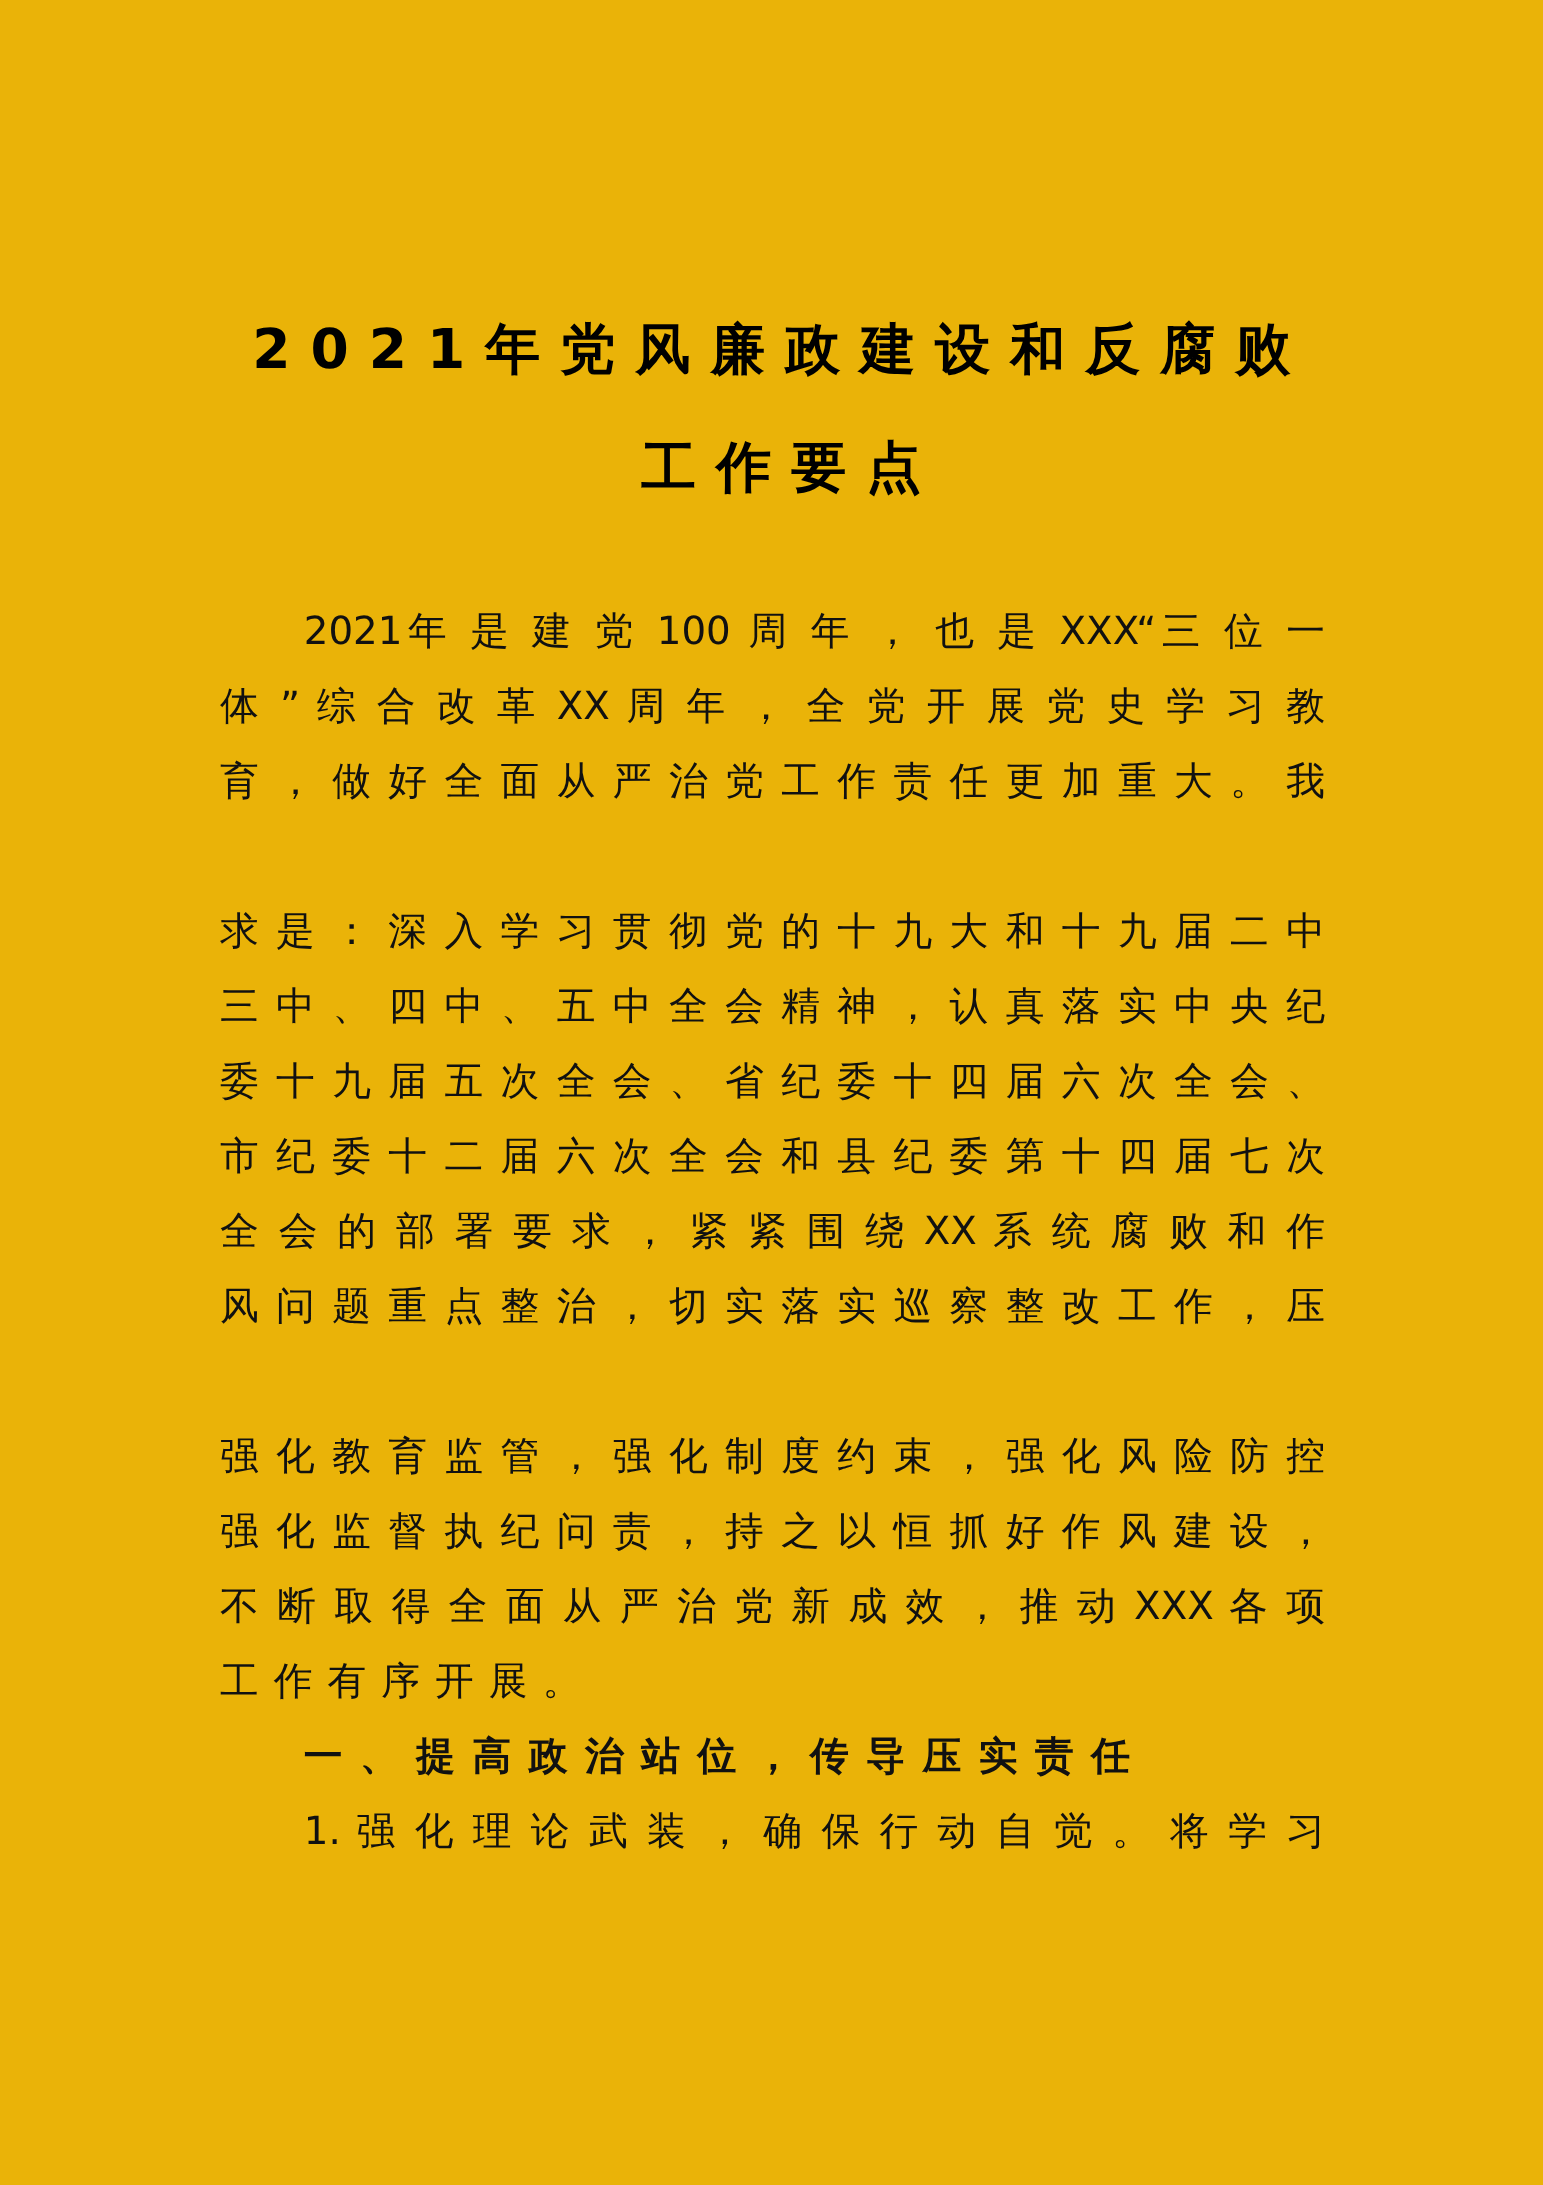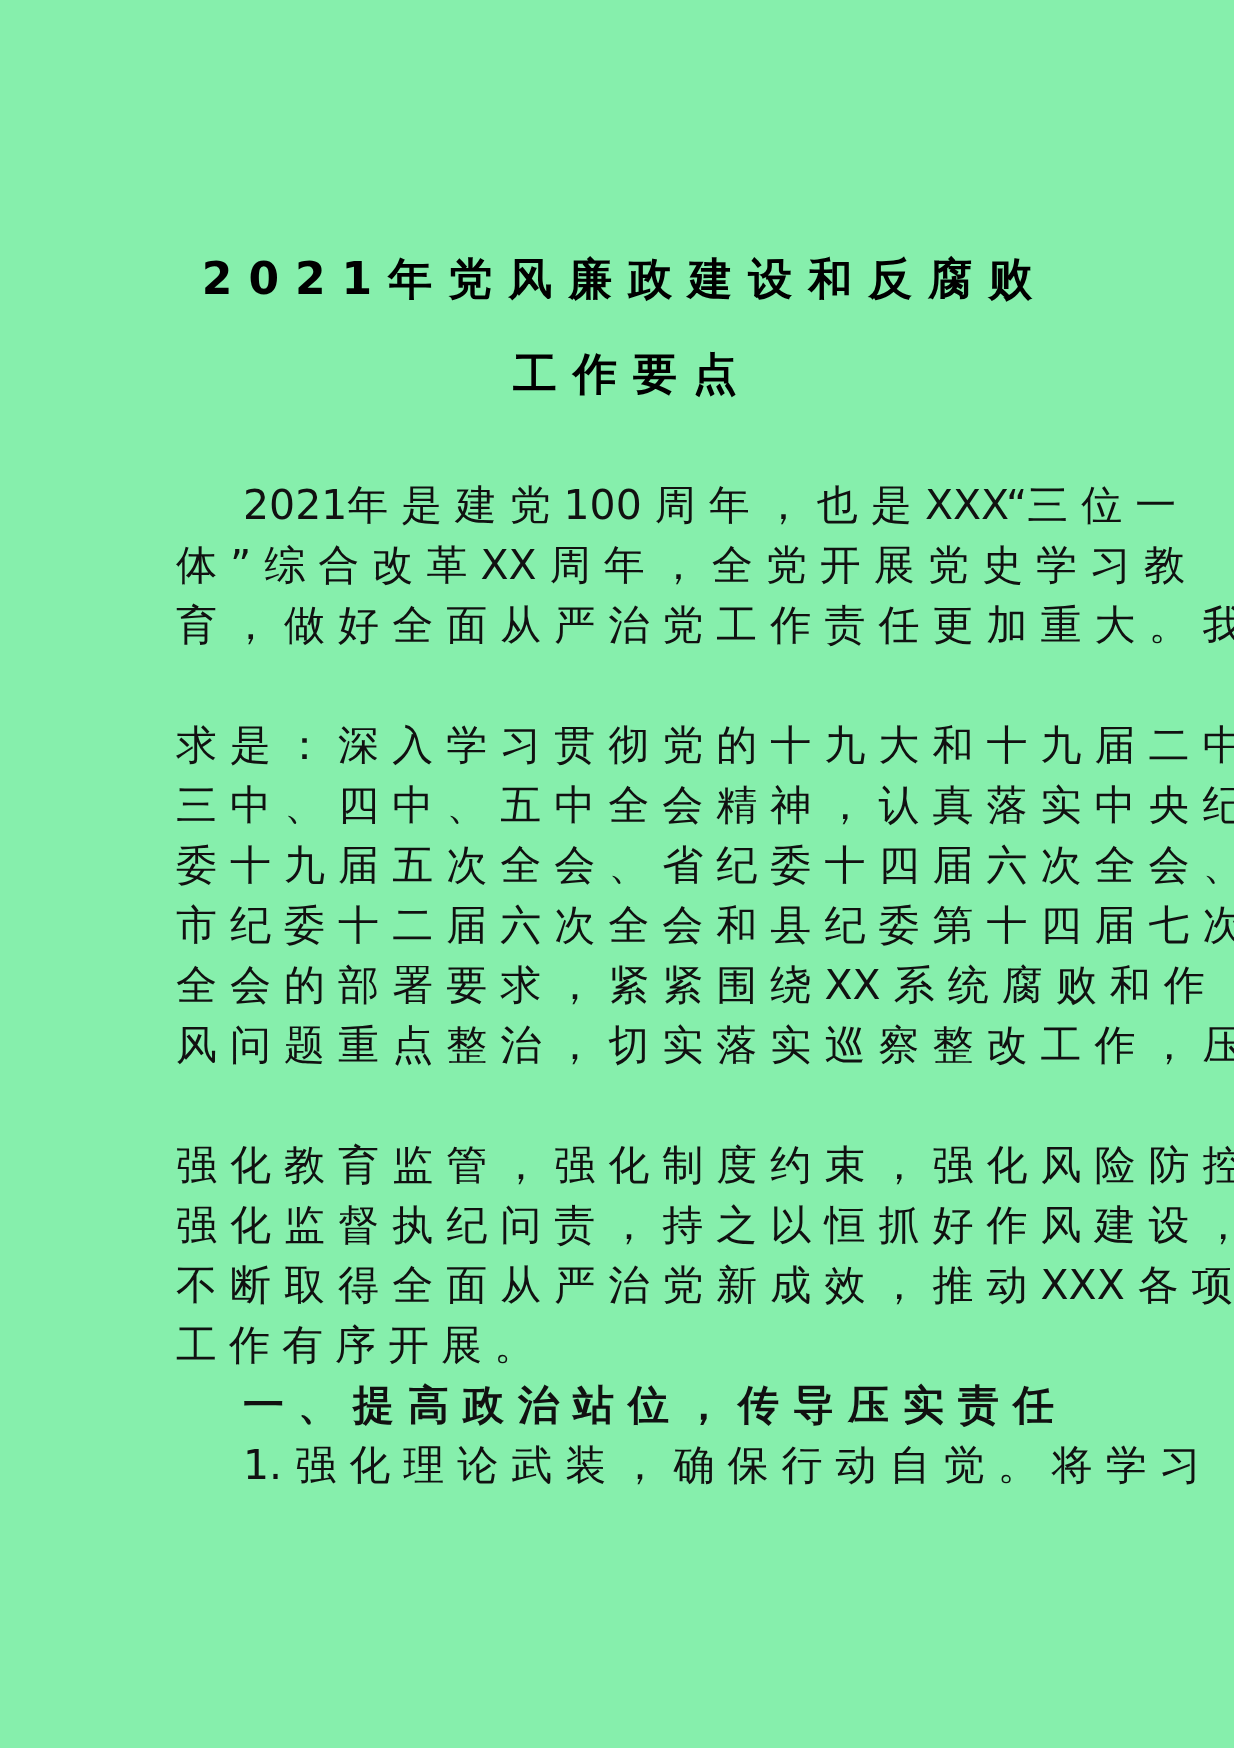--- a/index.html
+++ b/index.html
@@ -1,27 +1,27 @@
 <!DOCTYPE html>
 <html><head>
 <meta charset="utf-8">
 <style>
   html, body { margin: 0; padding: 0; background: #ffffff; }
   body { width: 1234px; height: 1748px; position: relative; overflow: hidden; }
-  .page { position: absolute; left: 0; top: 0; width: 1234px; height: 1748px; background: #86efac; }
+  .page { position: absolute; left: 0; top: 0; width: 1234px; height: 1748px; background: #eab308; }
   .title {
     position: absolute; left: 0; width: 1234px; text-align: center;
     font-family: "DejaVu Sans", sans-serif; font-weight: bold;
     font-size: 44px; color: #000; letter-spacing: 16px;
   }
   .title.l1 { top: 250px; padding-left: 8px; }
   .title.l2 { top: 345px; padding-left: 16px; }
   .line {
     position: absolute; left: 176px; width: 884px; height: 60px;
-    font-family: "DejaVu Sans", sans-serif; font-size: 41px; color: #111;
+    font-family: "DejaVu Sans", sans-serif; font-size: 31px; color: #111;
     line-height: 60px; white-space: nowrap;
     text-align: justify; text-align-last: justify;
   }
   .line.indent { left: 243px; width: 817px; }
   .line.last { text-align-last: left; letter-spacing: 12px; }
   .line.heading { font-weight: bold; text-align-last: left; letter-spacing: 14px; left: 243px; width: 700px; }
 </style>
 </head>
 <body>
 

